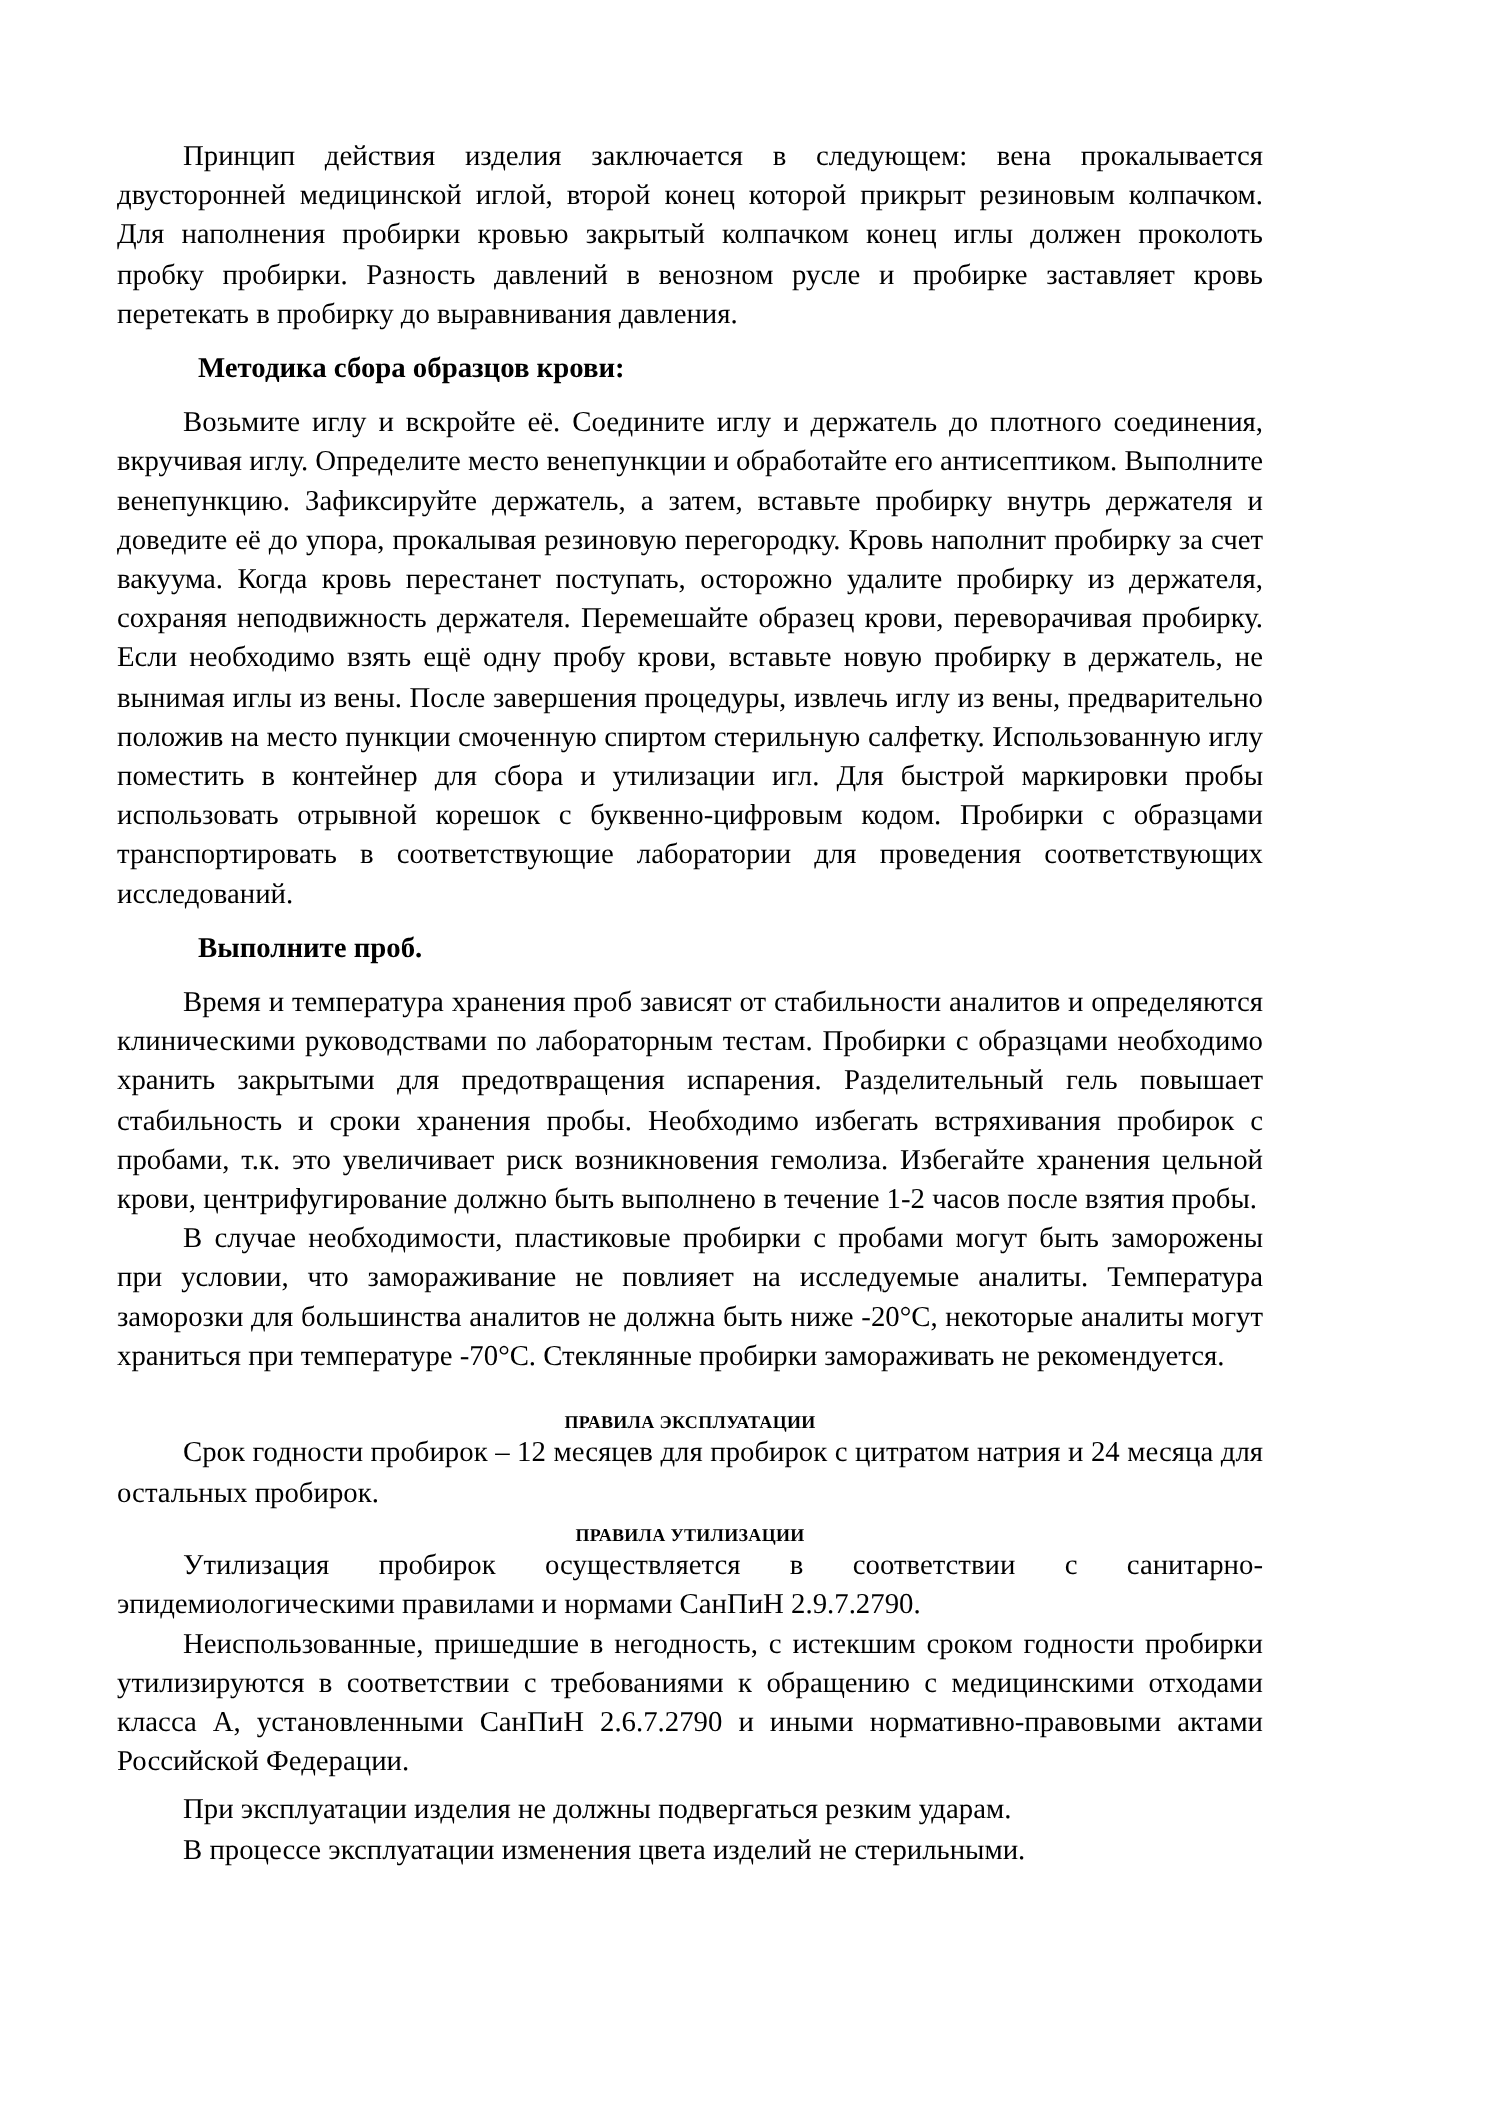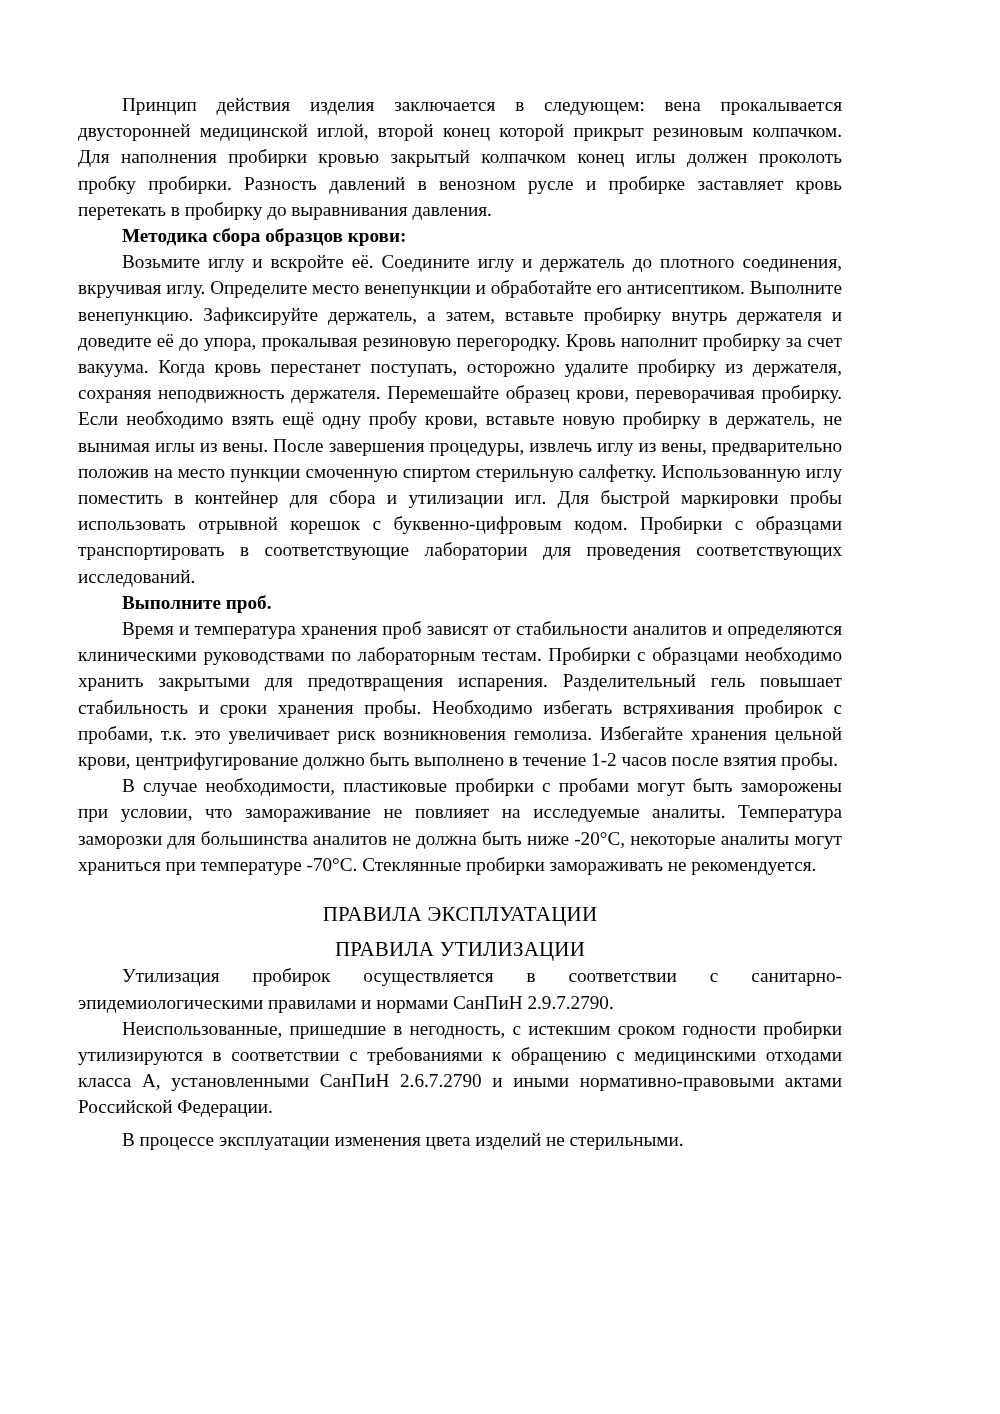--- a/index.html
+++ b/index.html
@@ -25,28 +25,28 @@
     line-height: 1.365;
     text-align: justify;
     text-indent: 44px;
     hyphens: none;
   }
   .run-head {
     font-weight: bold;
     text-indent: 44px;
     font-size: 19.2px;
     line-height: 1.365;
-    margin: 0;
+    margin: 10px;
     text-align: left;
   }
   h2.center {
     margin: 0;
-    font-size: 21px;
+    font-size: 12px;
     line-height: 1.365;
-    font-weight: normal;
+    font-weight: bold;
     text-align: center;
     text-transform: uppercase;
     letter-spacing: 0.2px;
   }
   .gap-sm { height: 6px; }
   .gap-md { height: 22px; }
 </style>
 </head>
 <body>
 
@@ -62,30 +62,32 @@
 
   <p>Время и температура хранения проб зависят от стабильности аналитов и определяются клиническими руководствами по лабораторным тестам. Пробирки с образцами необходимо хранить закрытыми для предотвращения испарения. Разделительный гель повышает стабильность и сроки хранения пробы. Необходимо избегать встряхивания пробирок с пробами, т.к. это увеличивает риск возникновения гемолиза. Избегайте хранения цельной крови, центрифугирование должно быть выполнено в течение 1-2 часов после взятия пробы.</p>
 
   <p>В случае необходимости, пластиковые пробирки с пробами могут быть заморожены при условии, что замораживание не повлияет на исследуемые аналиты. Температура заморозки для большинства аналитов не должна быть ниже -20°С, некоторые аналиты могут храниться при температуре -70°С. Стеклянные пробирки замораживать не рекомендуется.</p>
 
   <div class="gap-md"></div>
 
   <h2 class="center">ПРАВИЛА ЭКСПЛУАТАЦИИ</h2>
 
 
+  <p>Срок годности пробирок – 12 месяцев для пробирок с цитратом натрия и 24 месяца для остальных пробирок.</p>
 
   <div class="gap-sm"></div>
 
   <h2 class="center">ПРАВИЛА УТИЛИЗАЦИИ</h2>
 
   <p>Утилизация пробирок осуществляется в соответствии с санитарно-эпидемиологическими правилами и нормами СанПиН 2.9.7.2790.</p>
 
 
 
   <p>Неиспользованные, пришедшие в негодность, с истекшим сроком годности пробирки утилизируются в соответствии с требованиями к обращению с медицинскими отходами класса А, установленными СанПиН 2.6.7.2790 и иными нормативно-правовыми актами Российской Федерации.</p>
 
   <div class="gap-sm"></div>
 
 
+  <p>При эксплуатации изделия не должны подвергаться резким ударам.</p>
 
   <p>В процессе эксплуатации изменения цвета изделий не стерильными.</p>
 
 </div>
 
 </body></html>

